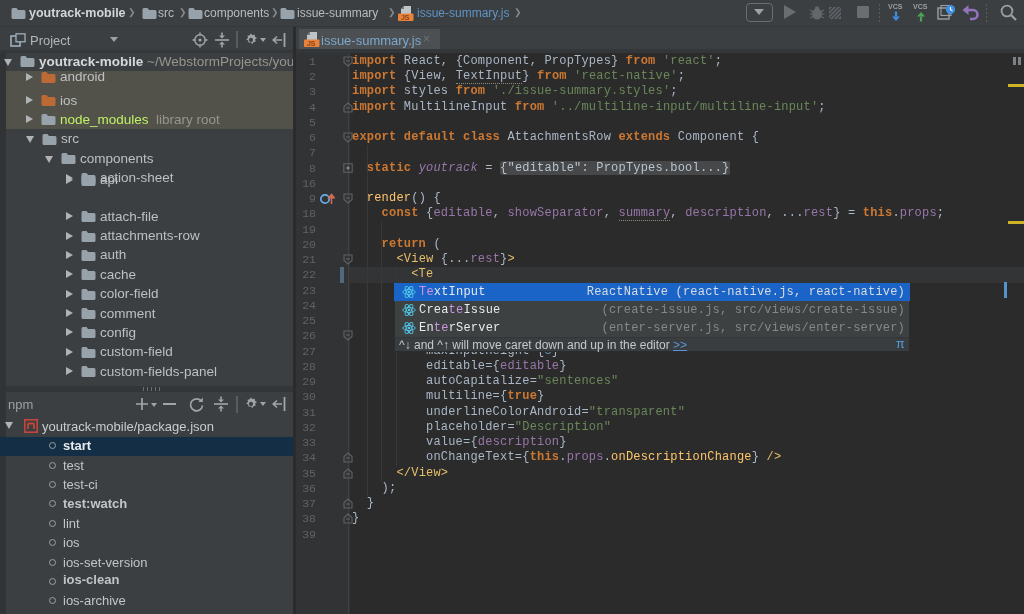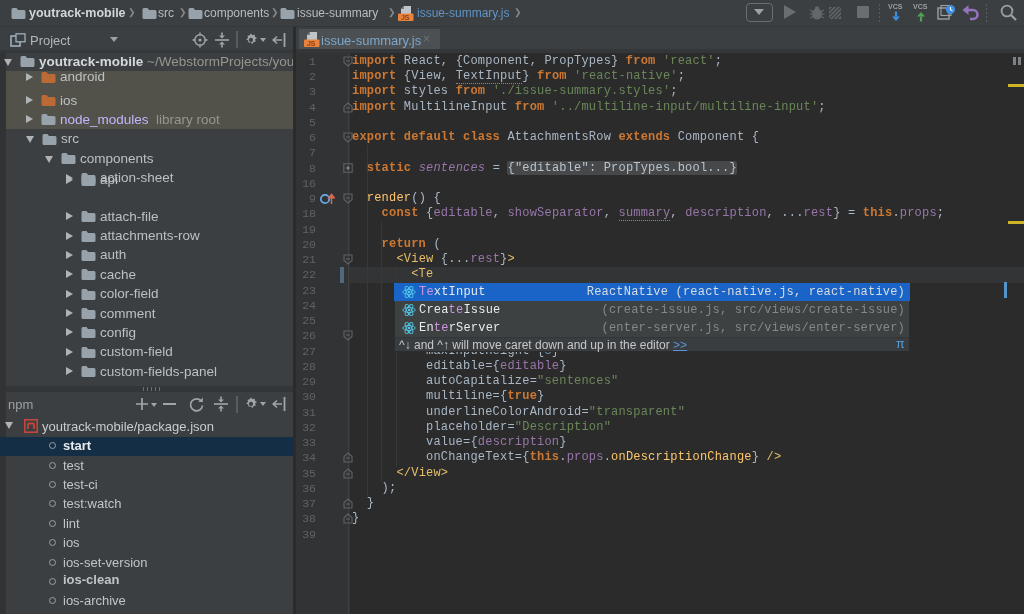--- a/index.html
+++ b/index.html
@@ -135,21 +135,21 @@
       <path d="M0.5 2.5 q0 -1.5 1.5 -1.5 h3.5 l1.5 2 h6 q1.5 0 1.5 1.5 v6 q0 1.5 -1.5 1.5 h-11 q-1.5 0 -1.5 -1.5 z" fill="#98a2ab"></path>
     </svg><span style="width:4px;flex:none"></span><span style="font-weight:bold;color:#d5d8da">youtrack-mobile</span><span style="color:#96968e"> ~/WebstormProjects/youtrack</span></div>
 <div class="abs trow" style="left:0;top:67px;width:265px;height:19.35px"><span style="width:26px;flex:none"></span><span class="tri-r"></span><span style="width:8px;flex:none"></span><svg width="15" height="12" viewBox="0 0 15 12" style="flex:none">
       <path d="M0.5 2.5 q0 -1.5 1.5 -1.5 h3.5 l1.5 2 h6 q1.5 0 1.5 1.5 v6 q0 1.5 -1.5 1.5 h-11 q-1.5 0 -1.5 -1.5 z" fill="#bc6a35"></path>
     </svg><span style="width:4px;flex:none"></span><span style="font-weight:normal;color:#bdc0c3">android</span></div>
 <div class="abs trow" style="left:0;top:90.5px;width:293px;height:19.35px"><span style="width:26px;flex:none"></span><span class="tri-r"></span><span style="width:8px;flex:none"></span><svg width="15" height="12" viewBox="0 0 15 12" style="flex:none">
       <path d="M0.5 2.5 q0 -1.5 1.5 -1.5 h3.5 l1.5 2 h6 q1.5 0 1.5 1.5 v6 q0 1.5 -1.5 1.5 h-11 q-1.5 0 -1.5 -1.5 z" fill="#bc6a35"></path>
     </svg><span style="width:4px;flex:none"></span><span style="font-weight:normal;color:#bdc0c3">ios</span></div>
 <div class="abs trow" style="left:0;top:109.8px;width:293px;height:19.35px"><span style="width:26px;flex:none"></span><span class="tri-r"></span><span style="width:8px;flex:none"></span><svg width="15" height="12" viewBox="0 0 15 12" style="flex:none">
       <path d="M0.5 2.5 q0 -1.5 1.5 -1.5 h3.5 l1.5 2 h6 q1.5 0 1.5 1.5 v6 q0 1.5 -1.5 1.5 h-11 q-1.5 0 -1.5 -1.5 z" fill="#98a2ab"></path>
-    </svg><span style="width:4px;flex:none"></span><span style="font-weight:normal;color:#c4b5fd">node_modules</span><span style="color:#96968e">  library root</span></div>
+    </svg><span style="width:4px;flex:none"></span><span style="font-weight:normal;color:#bef264">node_modules</span><span style="color:#96968e">  library root</span></div>
 <div class="abs trow" style="left:0;top:129.2px;width:293px;height:19.35px"><span style="width:26px;flex:none"></span><span class="tri-d" style="margin:2px 0 0 0"></span><span style="width:8px;flex:none"></span><svg width="15" height="12" viewBox="0 0 15 12" style="flex:none">
       <path d="M0.5 2.5 q0 -1.5 1.5 -1.5 h3.5 l1.5 2 h6 q1.5 0 1.5 1.5 v6 q0 1.5 -1.5 1.5 h-11 q-1.5 0 -1.5 -1.5 z" fill="#98a2ab"></path>
     </svg><span style="width:4px;flex:none"></span><span style="font-weight:normal;color:#bdc0c3">src</span></div>
 <div class="abs trow" style="left:0;top:148.6px;width:293px;height:19.35px"><span style="width:45px;flex:none"></span><span class="tri-d" style="margin:2px 0 0 0"></span><span style="width:8px;flex:none"></span><svg width="15" height="12" viewBox="0 0 15 12" style="flex:none">
       <path d="M0.5 2.5 q0 -1.5 1.5 -1.5 h3.5 l1.5 2 h6 q1.5 0 1.5 1.5 v6 q0 1.5 -1.5 1.5 h-11 q-1.5 0 -1.5 -1.5 z" fill="#98a2ab"></path>
     </svg><span style="width:4px;flex:none"></span><span style="font-weight:normal;color:#bdc0c3">components</span></div>
 <div class="abs trow" style="left:0;top:167.9px;width:293px;height:19.35px"><span style="width:66px;flex:none"></span><span class="tri-r"></span><span style="width:8px;flex:none"></span><svg width="15" height="12" viewBox="0 0 15 12" style="flex:none">
       <path d="M0.5 2.5 q0 -1.5 1.5 -1.5 h3.5 l1.5 2 h6 q1.5 0 1.5 1.5 v6 q0 1.5 -1.5 1.5 h-11 q-1.5 0 -1.5 -1.5 z" fill="#98a2ab"></path>
     </svg><span style="width:4px;flex:none"></span><span style="font-weight:normal;color:#bdc0c3">action-sheet</span></div>
 <div class="abs trow" style="left:0;top:170px;width:338px;height:19.35px"><span style="width:66px;flex:none"></span><span class="tri-r"></span><span style="width:8px;flex:none"></span><svg width="15" height="12" viewBox="0 0 15 12" style="flex:none">
@@ -214,21 +214,21 @@
  <path d="M4 4.5 v5.5 M4 4.5 h5 q1 0 1 1 v4.5" fill="none" stroke="#c4453a" stroke-width="1.8"></path>
   </svg>
 <div class="abs" style="left:42px;top:419px;font-size:13px;color:#c9ccce">youtrack-mobile/package.json</div>
 <div class="abs" style="left:49px;top:442.1px;width:7px;height:7px;border:1.6px solid #9da0a2;border-radius:50%"></div>
 <div class="abs" style="left:63px;top:438.1px;font-size:13px;font-weight:bold;color:#e8eaec">start</div>
 <div class="abs" style="left:49px;top:461.5px;width:7px;height:7px;border:1.6px solid #9da0a2;border-radius:50%"></div>
 <div class="abs" style="left:63px;top:457.5px;font-size:13px;font-weight:normal;color:#c2c5c7">test</div>
 <div class="abs" style="left:49px;top:480.9px;width:7px;height:7px;border:1.6px solid #9da0a2;border-radius:50%"></div>
 <div class="abs" style="left:63px;top:476.9px;font-size:13px;font-weight:normal;color:#c2c5c7">test-ci</div>
 <div class="abs" style="left:49px;top:500.3px;width:7px;height:7px;border:1.6px solid #9da0a2;border-radius:50%"></div>
-<div class="abs" style="left:63px;top:496.3px;font-size:13px;font-weight:normal;color:#c2c5c7">test:watch</div>
+<div class="abs" style="left:63px;top:496.3px;font-size:13px;font-weight:bold;color:#c2c5c7">test:watch</div>
 <div class="abs" style="left:49px;top:519.7px;width:7px;height:7px;border:1.6px solid #9da0a2;border-radius:50%"></div>
 <div class="abs" style="left:63px;top:515.7px;font-size:13px;font-weight:normal;color:#c2c5c7">lint</div>
 <div class="abs" style="left:49px;top:539.1px;width:7px;height:7px;border:1.6px solid #9da0a2;border-radius:50%"></div>
 <div class="abs" style="left:63px;top:535.1px;font-size:13px;font-weight:normal;color:#c2c5c7">ios</div>
 <div class="abs" style="left:49px;top:558.5px;width:7px;height:7px;border:1.6px solid #9da0a2;border-radius:50%"></div>
 <div class="abs" style="left:63px;top:554.5px;font-size:13px;font-weight:normal;color:#c2c5c7">ios-set-version</div>
 <div class="abs" style="left:49px;top:577.9px;width:7px;height:7px;border:1.6px solid #9da0a2;border-radius:50%"></div>
 <div class="abs" style="left:63px;top:572px;font-size:13px;font-weight:bold;color:#c2c5c7">ios-clean</div>
 <div class="abs" style="left:49px;top:597.3px;width:7px;height:7px;border:1.6px solid #9da0a2;border-radius:50%"></div>
 <div class="abs" style="left:63px;top:593.3px;font-size:13px;font-weight:normal;color:#c2c5c7">ios-archive</div>
@@ -317,21 +317,21 @@
   </svg>
 <svg class="abs" style="left:319px;top:193.2px" width="16" height="12" viewBox="0 0 16 12">
  <circle cx="6" cy="6" r="4.2" fill="#313335" stroke="#6cabe8" stroke-width="1.7"></circle>
  <path d="M12.5 11 V4 M12.5 1.5 l-2.6 3.2 h5.2 z" fill="#d66b51" stroke="#d66b51" stroke-width="1.5"></path>
   </svg>
 <div class="abs mono codeline" style="left:352px;top:53.90px"><b style="color:#cc7832">import</b> React, {Component, PropTypes} <b style="color:#cc7832">from</b> <span style="color:#6a8759">'react'</span>;</div>
 <div class="abs mono codeline" style="left:352px;top:69.15px"><b style="color:#cc7832">import</b> {View, <span style="color:#a9b7c6;border-bottom:1px dotted #8a8a7a">TextInput</span>} <b style="color:#cc7832">from</b> <span style="color:#6a8759">'react-native'</span>;</div>
 <div class="abs mono codeline" style="left:352px;top:84.40px"><b style="color:#cc7832">import</b> styles <b style="color:#cc7832">from</b> <span style="color:#6a8759">'./issue-summary.styles'</span>;</div>
 <div class="abs mono codeline" style="left:352px;top:99.65px"><b style="color:#cc7832">import</b> MultilineInput <b style="color:#cc7832">from</b> <span style="color:#6a8759">'../multiline-input/multiline-input'</span>;</div>
 <div class="abs mono codeline" style="left:352px;top:130.15px"><b style="color:#cc7832">export default class</b> AttachmentsRow <b style="color:#cc7832">extends</b> Component {</div>
-<div class="abs mono codeline" style="left:352px;top:160.65px">  <b style="color:#cc7832">static</b> <i style="color:#9876aa">sentences</i> = <span style="background:#464849;border-radius:2px;color:#b9c4ce">{"editable": PropTypes.bool...}</span></div>
+<div class="abs mono codeline" style="left:352px;top:160.65px">  <b style="color:#cc7832">static</b> <i style="color:#9876aa">youtrack</i> = <span style="background:#464849;border-radius:2px;color:#b9c4ce">{"editable": PropTypes.bool...}</span></div>
 <div class="abs mono codeline" style="left:352px;top:191.15px">  <span style="color:#ffc66d">render</span>() {</div>
 <div class="abs mono codeline" style="left:352px;top:206.40px">    <b style="color:#cc7832">const</b> {<span style="color:#9876aa">editable</span>, <span style="color:#9876aa">showSeparator</span>, <span style="color:#9876aa;border-bottom:1px dotted #8a8a7a">summary</span>, <span style="color:#9876aa">description</span>, ...<span style="color:#9876aa">rest</span>} = <b style="color:#cc7832">this</b>.<span style="color:#9876aa">props</span>;</div>
 <div class="abs mono codeline" style="left:352px;top:236.90px">    <b style="color:#cc7832">return</b> (</div>
 <div class="abs mono codeline" style="left:352px;top:252.15px">      <span style="color:#e8bf6a">&lt;View</span> {...<span style="color:#9876aa">rest</span>}<span style="color:#e8bf6a">&gt;</span></div>
 <div class="abs mono codeline" style="left:352px;top:267.40px">        <span style="color:#e8bf6a">&lt;Te</span></div>
 <div class="abs mono codeline" style="left:352px;top:343.65px">          maxInputHeight={<span style="color:#6897bb">8</span>}</div>
 <div class="abs mono codeline" style="left:352px;top:358.90px">          editable={<span style="color:#9876aa">editable</span>}</div>
 <div class="abs mono codeline" style="left:352px;top:374.15px">          autoCapitalize=<span style="color:#6a8759">"sentences"</span></div>
 <div class="abs mono codeline" style="left:352px;top:389.40px">          multiline={<b style="color:#cc7832">true</b>}</div>
 <div class="abs mono codeline" style="left:352px;top:404.65px">          underlineColorAndroid=<span style="color:#6a8759">"transparent"</span></div>

